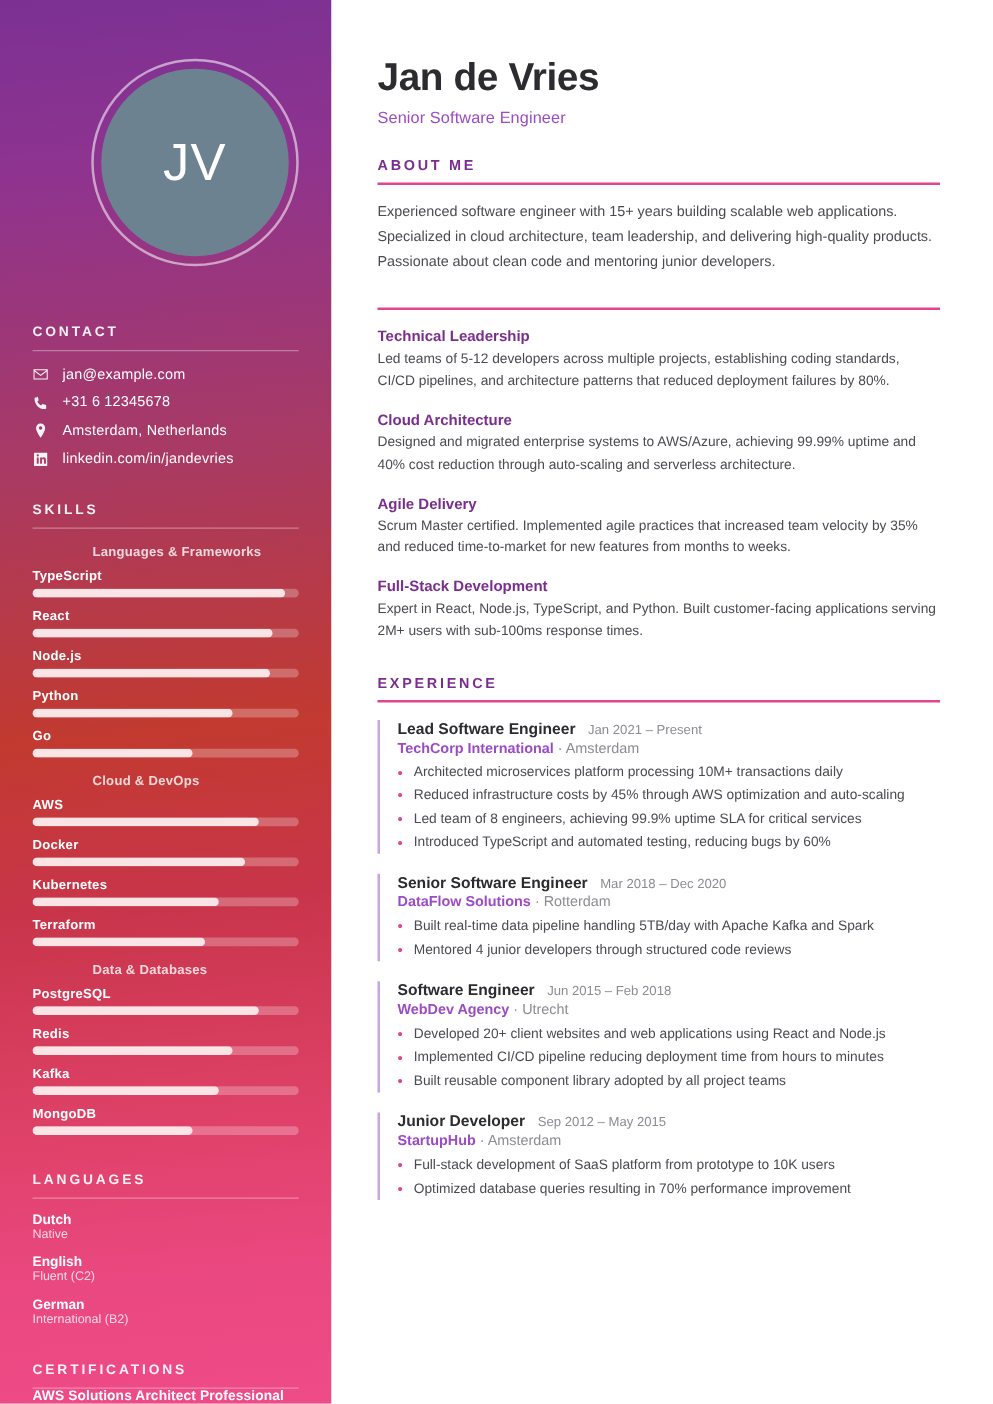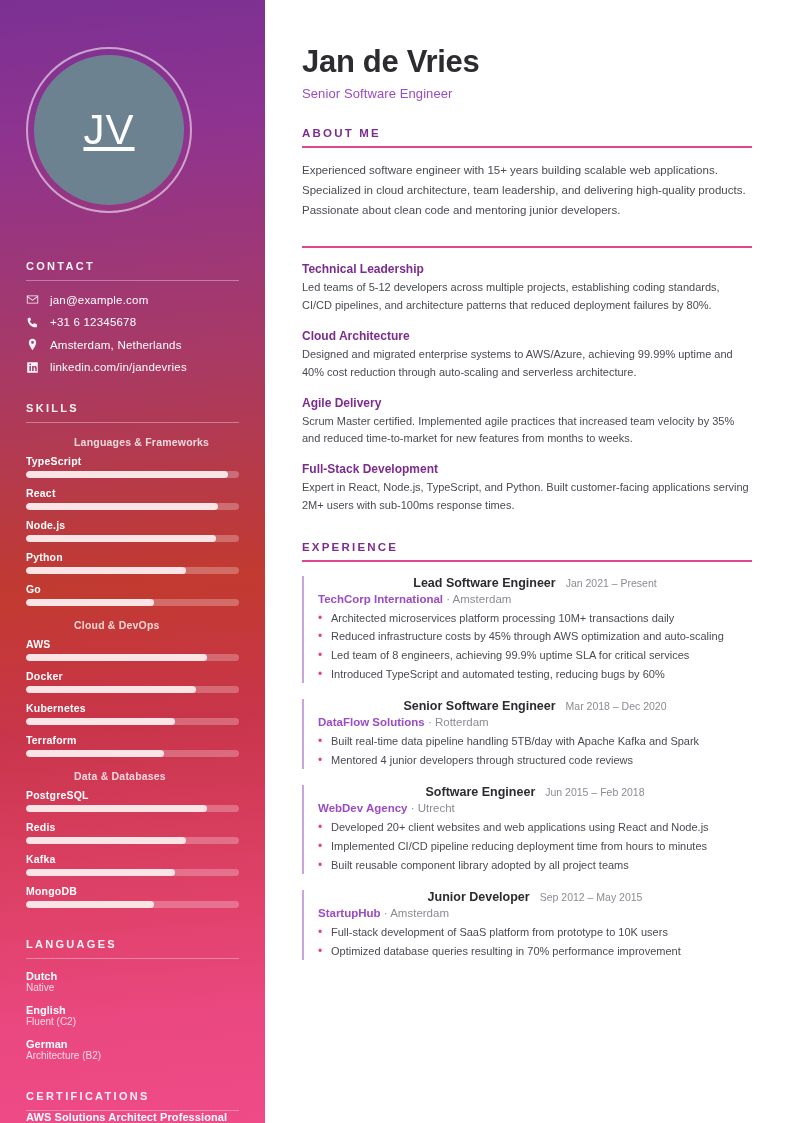--- a/index.html
+++ b/index.html
@@ -10,21 +10,21 @@
     overflow: hidden;
   }
   .page { display: flex; width: 794px; height: 1123px; }
 
   
   .sidebar {
     width: 265px; flex: 0 0 265px; height: 1123px;
     background: linear-gradient(175deg, #7b3193 0%, #8e3390 12%, #a93a63 33%, #c23a30 52%, #c8354a 64%, #dd4065 78%, #ea4880 90%, #ef4b87 100%);
     padding: 0 26px; color: #fff; position: relative; overflow: hidden;
   }
-  .avatar-wrap { display:flex; justify-content:flex-start; margin-top: 47px; text-decoration: underline; }
+  .avatar-wrap { display:flex; justify-content:flex-end; margin-top: 47px; }
   .avatar-ring {
     width: 166px; height: 166px; border-radius: 50%;
     border: 2px solid rgba(255,255,255,.55);
     display:flex; align-items:center; justify-content:center;
   }
   .avatar {
     width: 150px; height: 150px; border-radius: 50%;
     background: #6d8290; color:#fff;
     display:flex; align-items:center; justify-content:center;
     font-size: 42px; font-weight: 400; letter-spacing: 1px;
@@ -84,21 +84,21 @@
   .sec-rule { height: 2px; background: #e0458f; margin-top: 7px; }
 
   .about-text { margin-top: 13px; font-size: 11.5px; line-height: 1.72; color: #4a4a52; }
 
   .strengths { margin-top: 14px; display:grid; grid-template-columns: 1fr; column-gap: 22px; row-gap: 14px; }
   .str-title { font-size: 12px; font-weight:700; color:#7b2d8e; margin-bottom: 3px; }
   .str-desc { font-size: 11px; line-height: 1.62; color:#4a4a52; }
 
   .exp-list { margin-top: 14px; }
   .exp-item { border-left: 2px solid #c8a5dd; padding: 0 0 0 14px; margin-bottom: 16px; }
-  .exp-top { display:flex; justify-content:center; align-items:baseline; gap:10px; }
+  .exp-top { display:flex; justify-content:flex-start; align-items:baseline; gap:10px; }
   .exp-role { font-size: 12.5px; font-weight:700; color:#2b2b30; }
   .exp-dates { font-size: 10.5px; color:#8b8b93; white-space:nowrap; }
   .exp-company { font-size: 11.5px; margin-top: 3px; }
   .exp-company .co { color:#9b4bc4; font-weight:700; }
   .exp-company .loc { color:#8b8b93; }
   .bullets { list-style:none; margin-top: 5px; }
   .bullets li {
     position:relative; padding-left: 13px; font-size: 11px;
     line-height: 1.6; color:#4a4a52; margin-bottom: 1px;
   }
@@ -264,21 +264,21 @@
       <div class="lang-row">
         <span class="lang-name">Dutch</span>
         <span class="lang-level">Native</span>
       </div>
       <div class="lang-row">
         <span class="lang-name">English</span>
         <span class="lang-level">Fluent (C2)</span>
       </div>
       <div class="lang-row">
         <span class="lang-name">German</span>
-        <span class="lang-level">Architecture (B2)</span>
+        <span class="lang-level">International (B2)</span>
       </div>
     </section>
 
     <section class="cert-block">
       <div class="side-head">CERTIFICATIONS</div>
       <div class="side-rule"></div>
       <div class="cert-item">
         <div class="cert-title">AWS Solutions Architect Professional</div>
         <div class="cert-meta">Amazon · 2023</div>
       </div>

